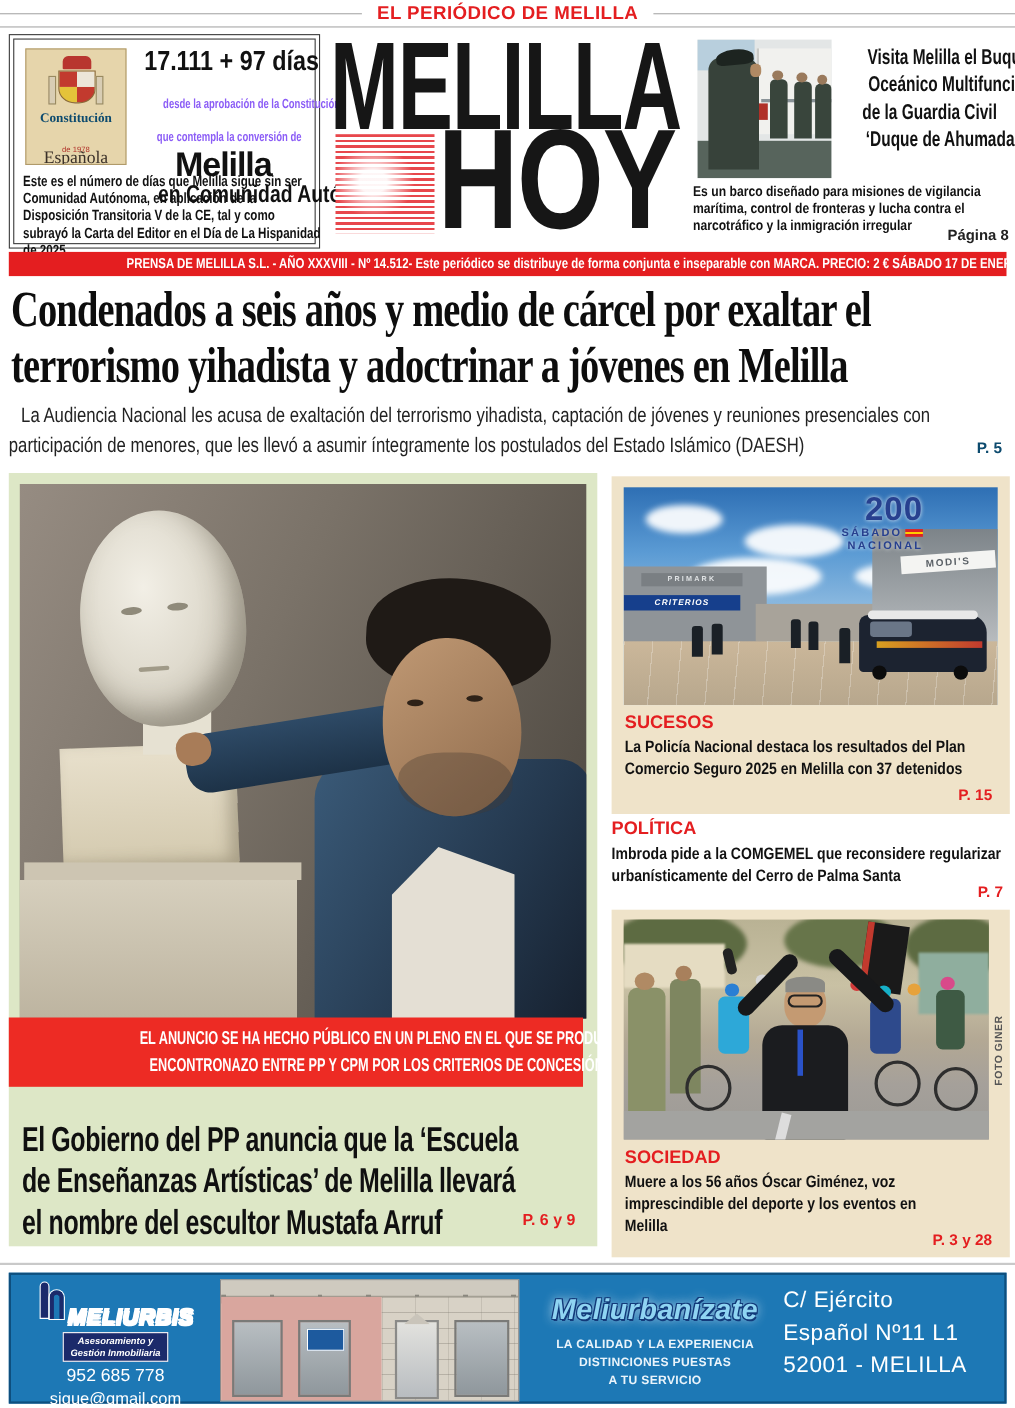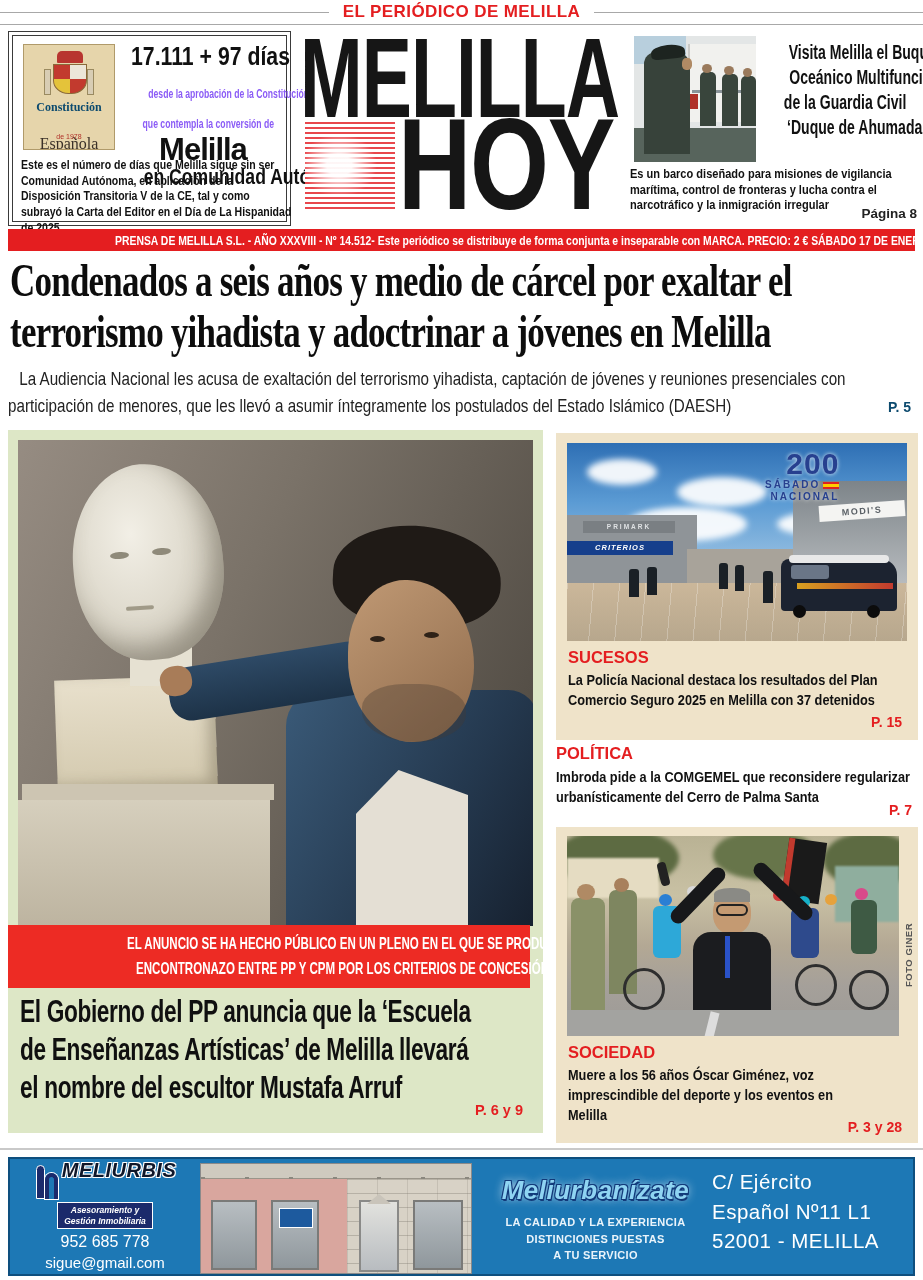--- a/index.html
+++ b/index.html
@@ -64,21 +64,21 @@
              transform:scaleX(.8); transform-origin:0 0; width:1130px; }
   .leadpage { position:absolute; right:12px; top:399px; font-size:14px; font-weight:bold; color:#0c4a6e; }
 
   
   .lpanel { position:absolute; left:8px; top:430px; width:535px; height:703px; background:#dde7c6; }
   .sculptor { position:absolute; left:10px; top:10px; width:515px; height:486px; overflow:hidden;
               background:linear-gradient(115deg,#968c82,#7a7268 40%,#554f47 85%); }
   .banner { position:absolute; left:0; top:495px; width:522px; height:63px; background:#ed2b24; text-align:center; padding-top:6px; }
   .banner div { color:#fff; font-weight:bold; font-size:17px; line-height:25px; }
   .banner .sqc { transform:scaleX(.68); }
-  .ahead { position:absolute; left:12px; top:562px; }
+  .ahead { position:absolute; left:12px; top:586px; }
   .ahead div { font-size:31.5px; line-height:38px; font-weight:bold; color:#101010; white-space:nowrap; letter-spacing:-.5px;
                transform:scaleX(.72); transform-origin:0 0; }
   .apage { position:absolute; right:20px; top:672px; font-size:14.5px; font-weight:bold; color:#e41e20; }
 
   
   .panel { position:absolute; background:#efe3c9; }
   .slabel { font-size:16.5px; font-weight:bold; color:#e41e20; }
   .stext { font-size:15px; font-weight:bold; color:#111; line-height:1.33; transform:scaleX(.85); transform-origin:0 0; width:118%; }
   .spage { position:absolute; font-size:14px; font-weight:bold; color:#e41e20; }
 
@@ -92,22 +92,22 @@
   .wm { position:absolute; left:198px; top:6px; text-align:right; color:#27408f; text-shadow:0 0 4px rgba(255,255,255,.85); }
   .wm-200 { font-size:30px; font-weight:bold; line-height:30px; letter-spacing:1px; }
   .wm-l { font-size:10px; font-weight:bold; letter-spacing:2px; line-height:12px; }
   .flagchip { display:inline-block; width:16px; height:7px; vertical-align:middle; margin-left:3px;
               background:linear-gradient(180deg,#d22 0 33%,#fc0 33% 66%,#d22 66% 100%); }
 
   
   .divider { position:absolute; left:0; top:1148px; width:923px; height:2px; background:#c9c9c9; }
   .ad { position:absolute; left:8px; top:1157px; width:907px; height:119px; background:#1d78b5; border:2px solid #0e4f7e; }
   .adleft { position:absolute; left:0; top:0; width:190px; height:100%; text-align:center; }
-  .brandname { display:inline-block; font-size:20px; font-weight:bold; font-style:italic; color:#0f172a; letter-spacing:.5px;
-               text-shadow:-1px -1px 0 #fff,1px -1px 0 #fff,-1px 1px 0 #fff,1px 1px 0 #fff; vertical-align:top; margin-top:0; }
+  .brandname { display:inline-block; font-size:20px; font-weight:bold; font-style:italic; color:#ffffff; letter-spacing:.5px;
+               text-shadow:-1px -1px 0 #fff,1px -1px 0 #fff,-1px 1px 0 #fff,1px 1px 0 #fff; vertical-align:top; margin-top:28px; }
   .brandchip { display:inline-block; background:#1b2a6b; color:#fff; font-size:8.5px; font-style:italic; font-weight:bold;
                line-height:1.25; padding:2px 6px; border:1px solid #fff; margin-top:1px; }
   .adcontact { color:#fff; line-height:1.3; margin-top:3px; }
   .micon { display:inline-block; position:relative; width:26px; height:36px; vertical-align:top; margin:6px 2px 0 0; }
   .micon .m1 { position:absolute; left:2px; top:0; width:9px; height:34px; background:#1b2a6b; border:1px solid #fff; border-radius:5px 5px 0 0; }
   .micon .m2 { position:absolute; left:11px; top:8px; width:13px; height:26px; border:4px solid #1b2a6b; border-bottom:none;
                border-radius:8px 8px 0 0; box-shadow:0 0 0 1px #fff; }
   .shopfront { position:absolute; left:190px; top:4px; width:272px; height:111px; background:#e7dfd2; border:1px solid #8a8a8a; overflow:hidden; }
   .campaign { position:absolute; left:468px; top:0; width:235px; text-align:center; }
   .camp-title { margin-top:16px; font-size:26px; font-weight:bold; font-style:italic; color:#8fd4f2; letter-spacing:.5px;

